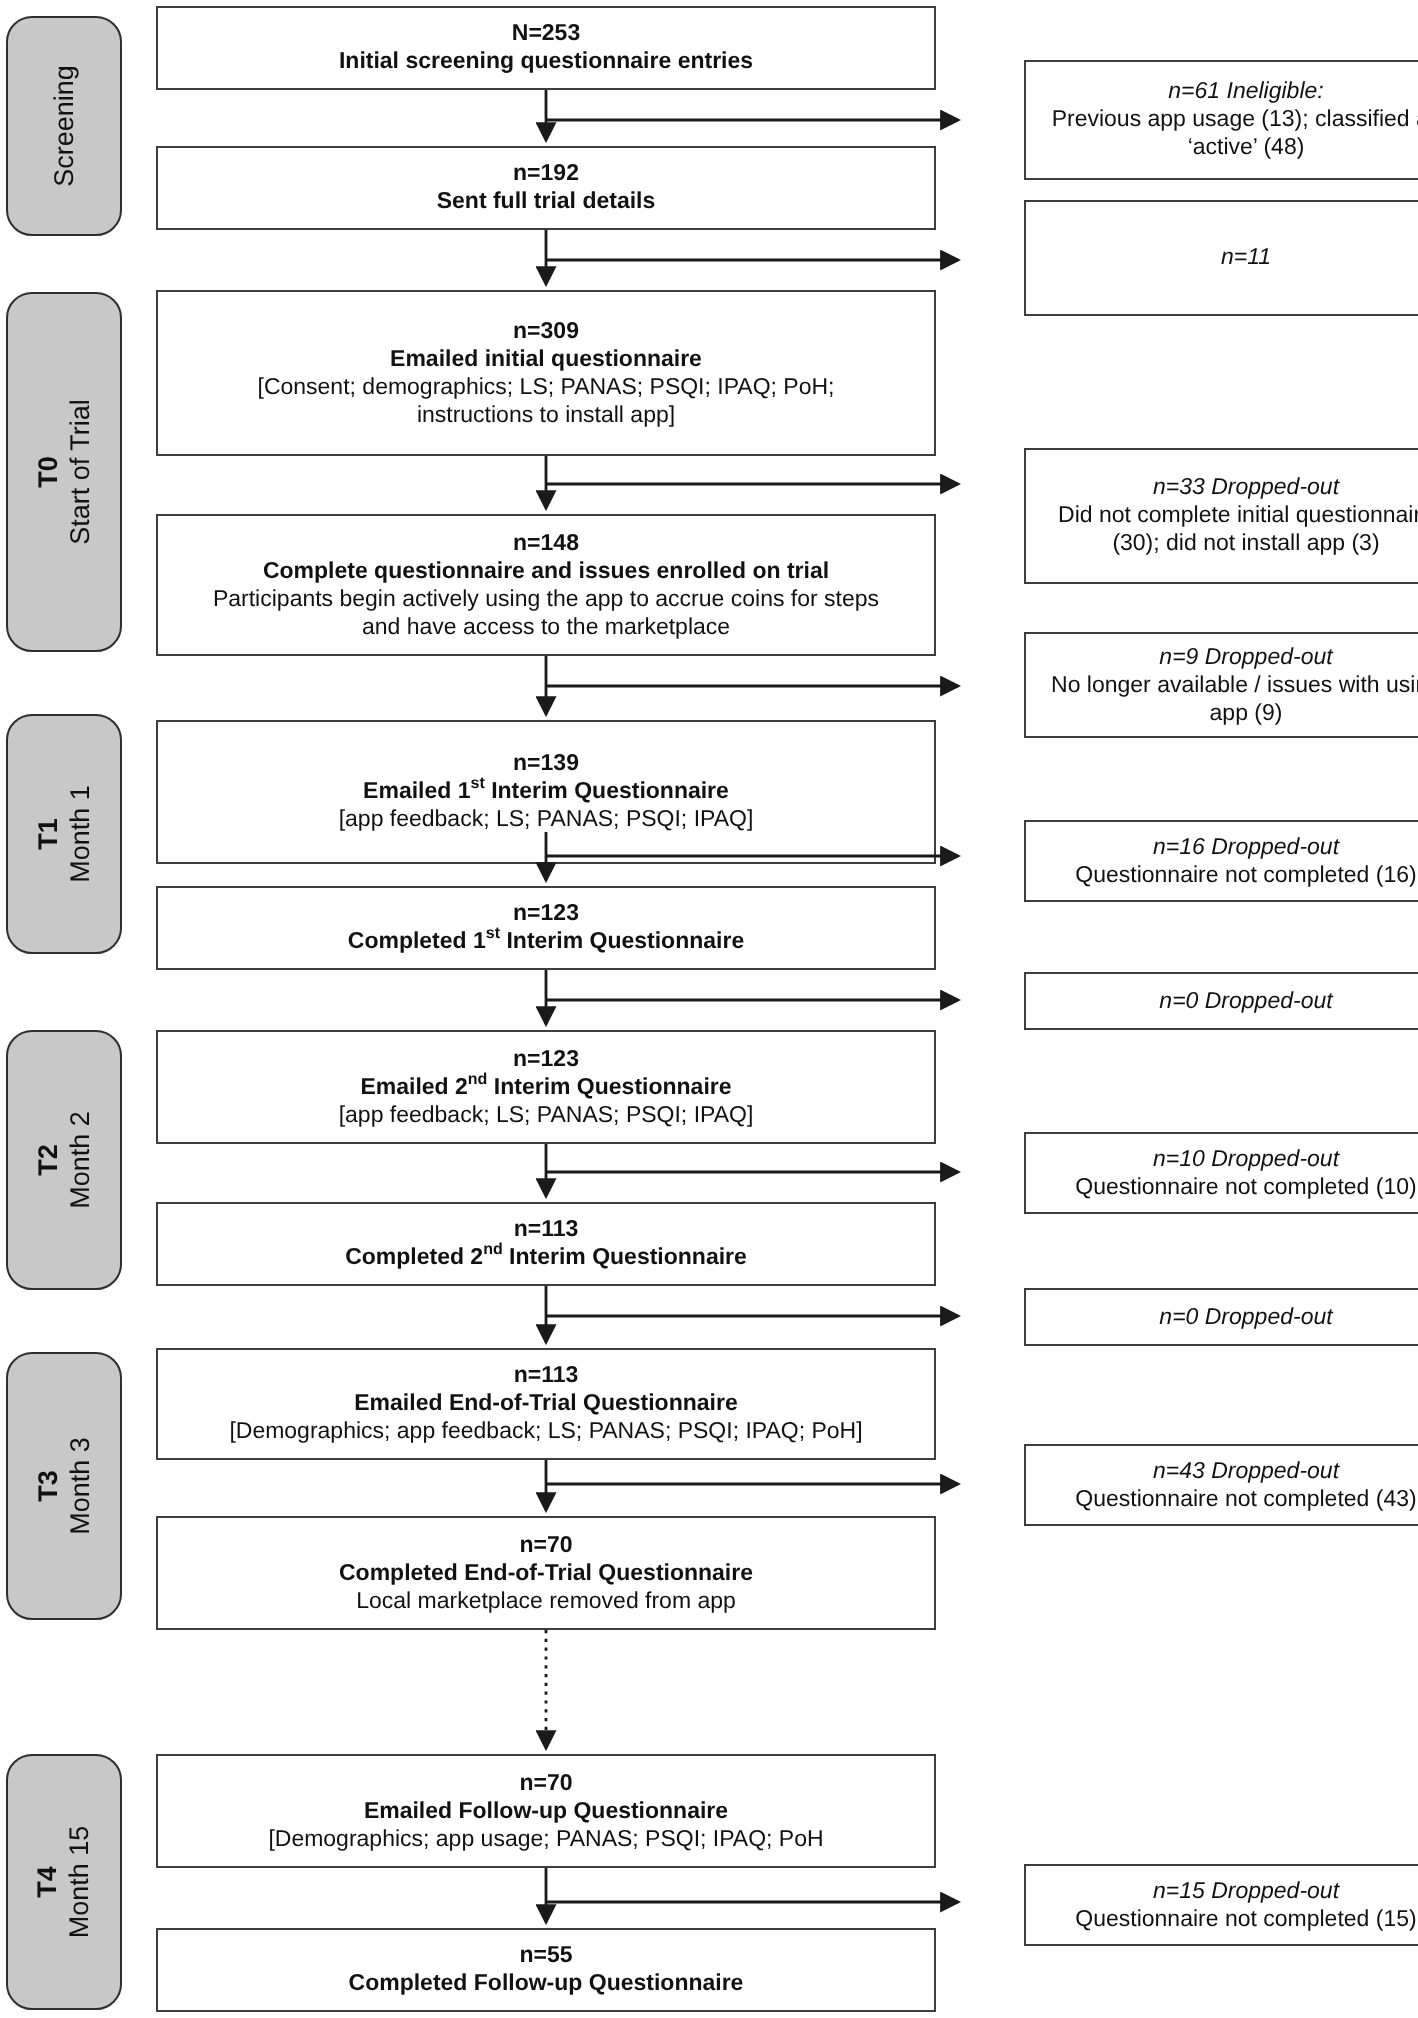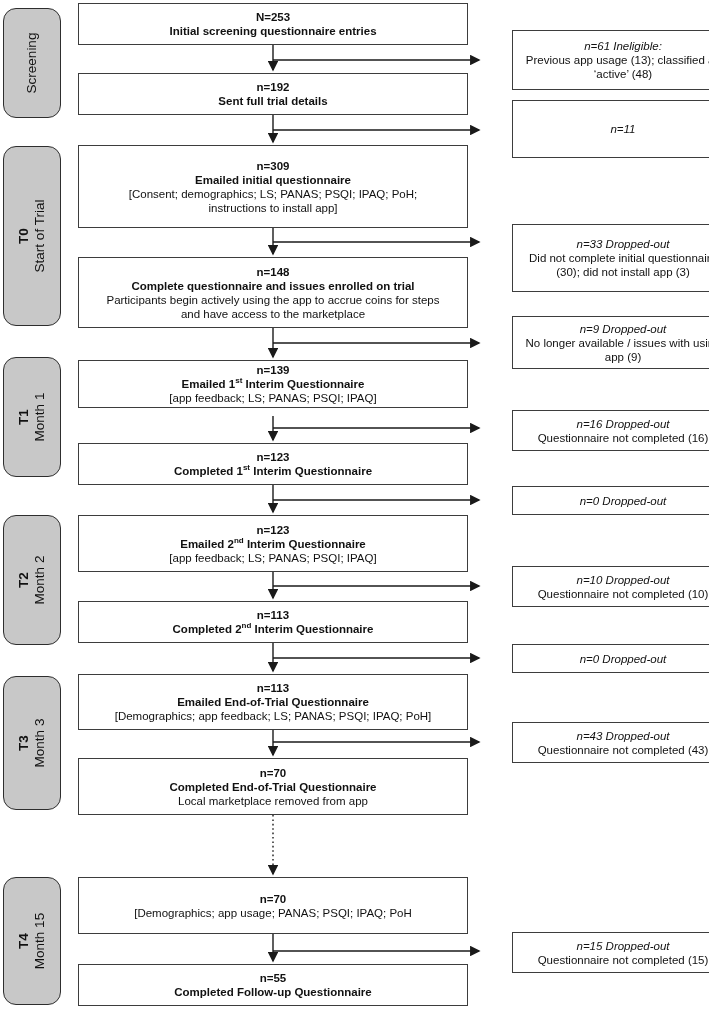--- a/index.html
+++ b/index.html
@@ -90,21 +90,21 @@
 <div class="mbox" style="top:145px;height:83px">
   <div class="n">n=309</div>
   <div class="title"><span>Emailed initial questionnaire</span></div>
   <div class="detail">[Consent; demographics; LS; PANAS; PSQI; IPAQ; PoH; instructions to install app]</div>
 </div>
 <div class="mbox" style="top:257px;height:71px">
   <div class="n">n=148</div>
   <div class="title"><span>Complete questionnaire and issues enrolled on trial</span></div>
   <div class="detail">Participants begin actively using the app to accrue coins for steps and have access to the marketplace</div>
 </div>
-<div class="mbox" style="top:360px;height:48px">
+<div class="mbox" style="top:360px;height:72px">
   <div class="n">n=139</div>
   <div class="title"><span>Emailed 1</span><sup>st</sup><span> Interim Questionnaire</span></div>
   <div class="detail">[app feedback; LS; PANAS; PSQI; IPAQ]</div>
 </div>
 <div class="mbox" style="top:443px;height:42px">
   <div class="n">n=123</div>
   <div class="title"><span>Completed 1</span><sup>st</sup><span> Interim Questionnaire</span></div>
 </div>
 <div class="mbox" style="top:515px;height:57px">
   <div class="n">n=123</div>
@@ -120,20 +120,21 @@
   <div class="title"><span>Emailed End-of-Trial Questionnaire</span></div>
   <div class="detail">[Demographics; app feedback; LS; PANAS; PSQI; IPAQ; PoH]</div>
 </div>
 <div class="mbox" style="top:758px;height:57px">
   <div class="n">n=70</div>
   <div class="title"><span>Completed End-of-Trial Questionnaire</span></div>
   <div class="detail">Local marketplace removed from app</div>
 </div>
 <div class="mbox" style="top:877px;height:57px">
   <div class="n">n=70</div>
+  <div class="title"><span>Emailed Follow-up Questionnaire</span></div>
   <div class="detail">[Demographics; app usage; PANAS; PSQI; IPAQ; PoH</div>
 </div>
 <div class="mbox" style="top:964px;height:42px">
   <div class="n">n=55</div>
   <div class="title"><span>Completed Follow-up Questionnaire</span></div>
 </div>
 
 <div class="dbox" style="top:30px;height:60px">
   <div class="n">n=61 Ineligible:</div>
   <div class="detail">Previous app usage (13); classified as ‘active’ (48)</div>

